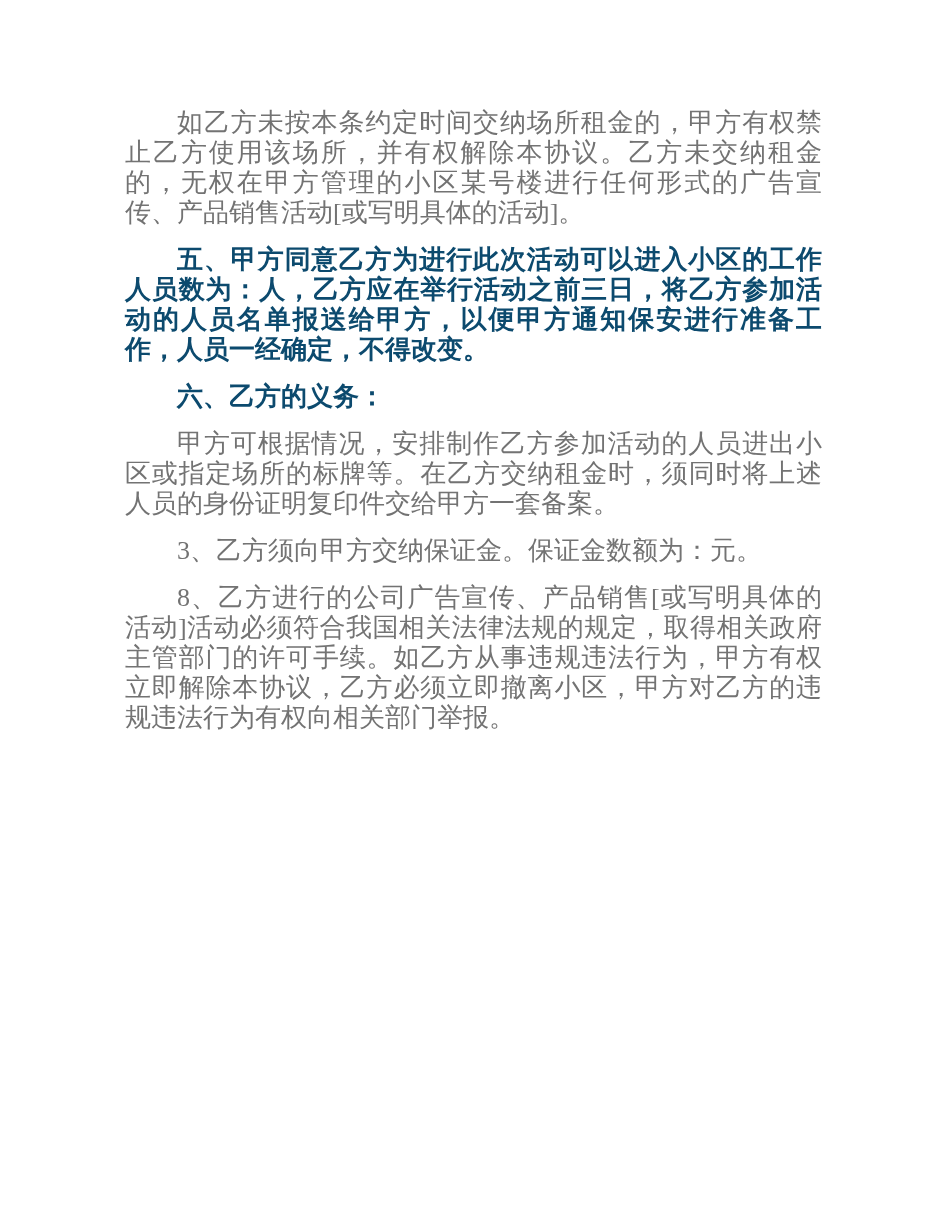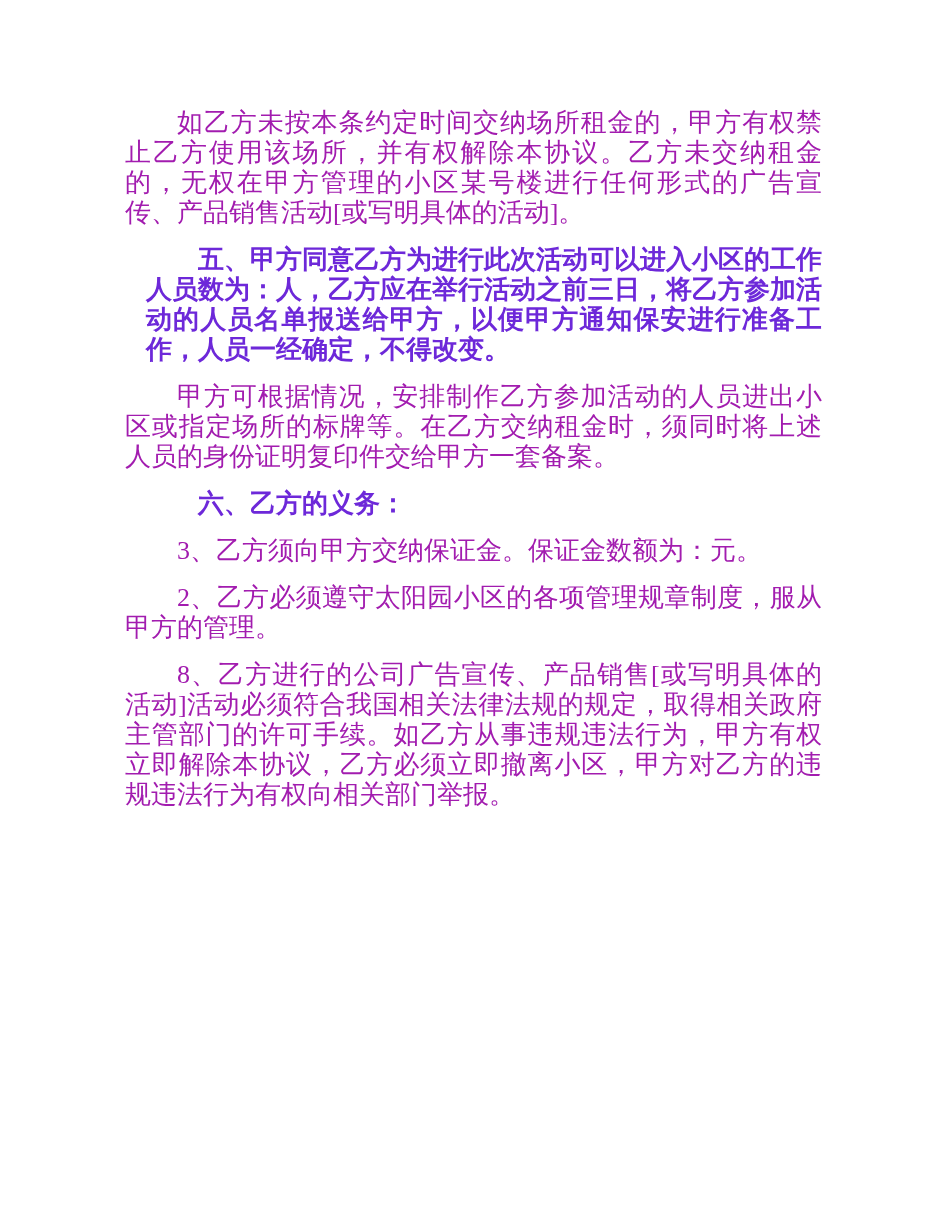--- a/index.html
+++ b/index.html
@@ -18,45 +18,43 @@
     box-sizing: border-box;
     width: 950px;
     height: 1230px;
     background: #ffffff;
     padding: 108px 128px 0 125px;
   }
   .para {
     margin: 0 0 17px 0;
     font-size: 26px;
     line-height: 30px;
-    color: #a21caf;
+    color: #737373;
     text-align: justify;
     text-justify: inter-ideograph;
     text-indent: 2em;
     letter-spacing: 0;
     word-break: break-all;
   }
   .para.bold {
     font-weight: bold;
-    color: #6d28d9;
-    margin-left: 21px;
+    color: #0c4a6e;
   }
 </style>
 </head>
 <body>
 
 <div class="page">
   <p class="para">如乙方未按本条约定时间交纳场所租金的，甲方有权禁止乙方使用该场所，并有权解除本协议。乙方未交纳租金的，无权在甲方管理的小区某号楼进行任何形式的广告宣传、产品销售活动[或写明具体的活动]。</p>
 
   <p class="para bold">五、甲方同意乙方为进行此次活动可以进入小区的工作人员数为：人，乙方应在举行活动之前三日，将乙方参加活动的人员名单报送给甲方，以便甲方通知保安进行准备工作，人员一经确定，不得改变。</p>
 
+  <p class="para bold">六、乙方的义务：</p>
+
   <p class="para">甲方可根据情况，安排制作乙方参加活动的人员进出小区或指定场所的标牌等。在乙方交纳租金时，须同时将上述人员的身份证明复印件交给甲方一套备案。</p>
-
-  <p class="para bold">六、乙方的义务：</p>
 
   <p class="para">3、乙方须向甲方交纳保证金。保证金数额为：元。</p>
 
 
 
-  <p class="para">2、乙方必须遵守太阳园小区的各项管理规章制度，服从甲方的管理。</p>
 
   <p class="para">8、乙方进行的公司广告宣传、产品销售[或写明具体的活动]活动必须符合我国相关法律法规的规定，取得相关政府主管部门的许可手续。如乙方从事违规违法行为，甲方有权立即解除本协议，乙方必须立即撤离小区，甲方对乙方的违规违法行为有权向相关部门举报。</p>
 </div>
 
 </body></html>

